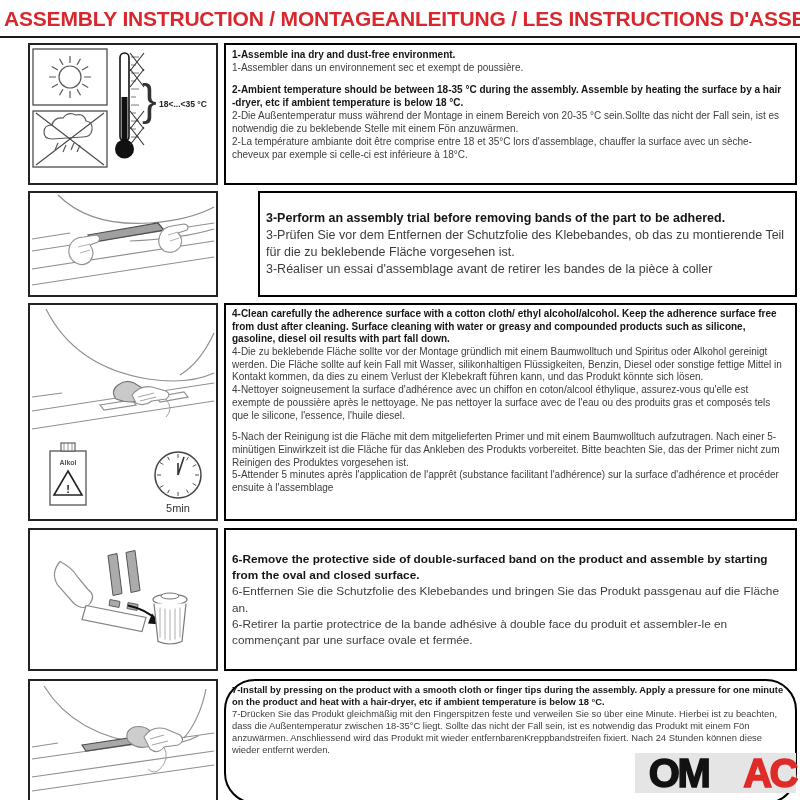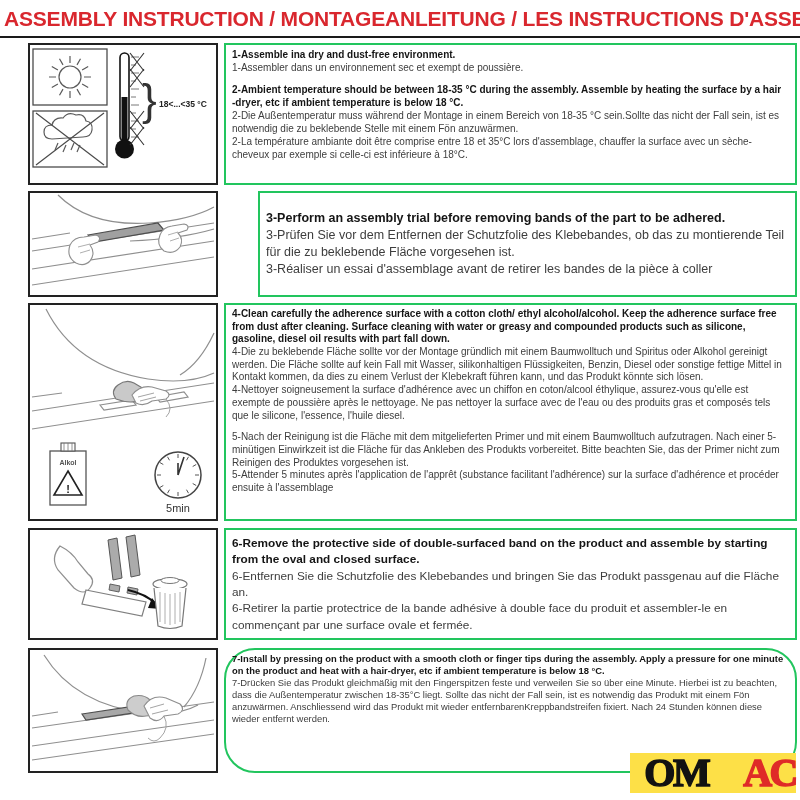--- a/index.html
+++ b/index.html
@@ -5,35 +5,35 @@
   html,body{margin:0;padding:0;background:#ffffff;}
   .page{position:relative;width:800px;height:800px;background:#fff;overflow:hidden;
         font-family:"Liberation Sans",sans-serif;}
   .title{font-size:21px;font-weight:bold;color:#d9272e;text-align:center;
          padding:7px 4px 4px 4px;letter-spacing:-0.2px;white-space:nowrap;}
   .title-rule{border-top:2px solid #1a1a1a;margin:1px 0 5px 0;}
   .rows{margin:0 3px 0 28px;}
   .row{display:flex;margin-bottom:6px;}
   .illus{flex:0 0 190px;border:2px solid #222;box-sizing:border-box;margin-right:6px;background:#fff;}
   .illus svg{display:block;width:100%;height:100%;}
-  .txt{flex:1;border:2px solid #22c55e;box-sizing:border-box;background:#fff;
+  .txt{flex:1;border:2px solid #000000;box-sizing:border-box;background:#fff;
        display:flex;flex-direction:column;padding:3px 8px 3px 6px;color:#3d3d3d;}
   .txt p{margin:0;}
   .txt p.en{color:#151515;font-weight:bold;}
   .blockgap{height:9px;flex:0 0 auto;}
   .r1{height:142px;} .r2{height:106px;} .r3{height:218px;margin-bottom:7px;}
-  .r4{height:112px;margin-bottom:8px;} .r5{height:125px;margin-bottom:0;}
+  .r4{height:143px;margin-bottom:8px;} .r5{height:125px;margin-bottom:0;}
   .r1 .txt{font-size:10px;line-height:1.3;}
   .r2 .txt{font-size:12.5px;line-height:1.35;justify-content:center;margin-left:34px;}
   .r3 .txt{font-size:10px;line-height:1.27;}
   .r4 .txt{font-size:11.8px;line-height:1.38;justify-content:center;}
   .r5 .txt{font-size:9.4px;line-height:1.27;border-radius:31px;}
-  .logo{position:absolute;right:4px;bottom:7px;background:#fde047;padding-left:14px;
+  .logo{position:absolute;right:4px;bottom:7px;background:#e5e5e5;padding-left:14px;
         display:flex;align-items:flex-end;font-weight:bold;font-size:40px;
-        letter-spacing:-2.5px;line-height:1;font-family:Liberation Serif, serif;}
+        letter-spacing:-2.5px;line-height:1;}
   .logo .black{color:#121212;-webkit-text-stroke:1.5px #121212;}
   .logo .red{color:#df2b28;padding-left:35px;-webkit-text-stroke:1.5px #df2b28;}
   text{font-family:"Liberation Sans",sans-serif;}
 </style>
 </head>
 <body>
 
 <div class="page">
 
   <div class="title">ASSEMBLY INSTRUCTION / MONTAGEANLEITUNG / LES INSTRUCTIONS D'ASSEMBLAGE</div>
@@ -67,21 +67,21 @@
           </g>
           <text x="112" y="70" font-size="44" fill="#333">}</text>
           <text x="129" y="62" font-size="8.5" font-weight="bold" fill="#222">18&lt;...&lt;35 °C</text>
         </svg>
       </div>
       <div class="txt">
         <p class="en">1-Assemble ina dry and dust-free environment.</p>
         <p>1-Assembler dans un environnement sec et exempt de poussière.</p>
         <div class="blockgap"></div>
         <p class="en">2-Ambient temperature should be between 18-35 °C  during the assembly. Assemble by heating the surface by a hair -dryer, etc if ambient temperature is below 18 °C.</p>
-        <p>2-Die Außentemperatur muss während der Montage in einem Bereich von 18-35 °C  sein.Sollte das nicht der Fall sein, ist es notwendig die zu beklebende Stelle mit einem Fön anzuwärmen.</p>
+        <p>2-Die Außentemperatur muss während der Montage in einem Bereich von 20-35 °C  sein.Sollte das nicht der Fall sein, ist es notwendig die zu beklebende Stelle mit einem Fön anzuwärmen.</p>
         <p>2-La température ambiante doit être comprise entre 18 et 35°C lors d'assemblage, chauffer la surface avec un sèche-cheveux par exemple si celle-ci est inférieure à 18°C.</p>
       </div>
     </div>
 
     <div class="row r2">
       <div class="illus">
         <svg viewBox="0 0 186 102" preserveAspectRatio="xMidYMid meet">
           <g fill="none" stroke="#8f8f8f" stroke-width="1.2">
             <path d="M28,2 Q60,34 120,30 Q160,27 184,14"></path>
             <path d="M184,36 Q150,46 100,48"></path>

